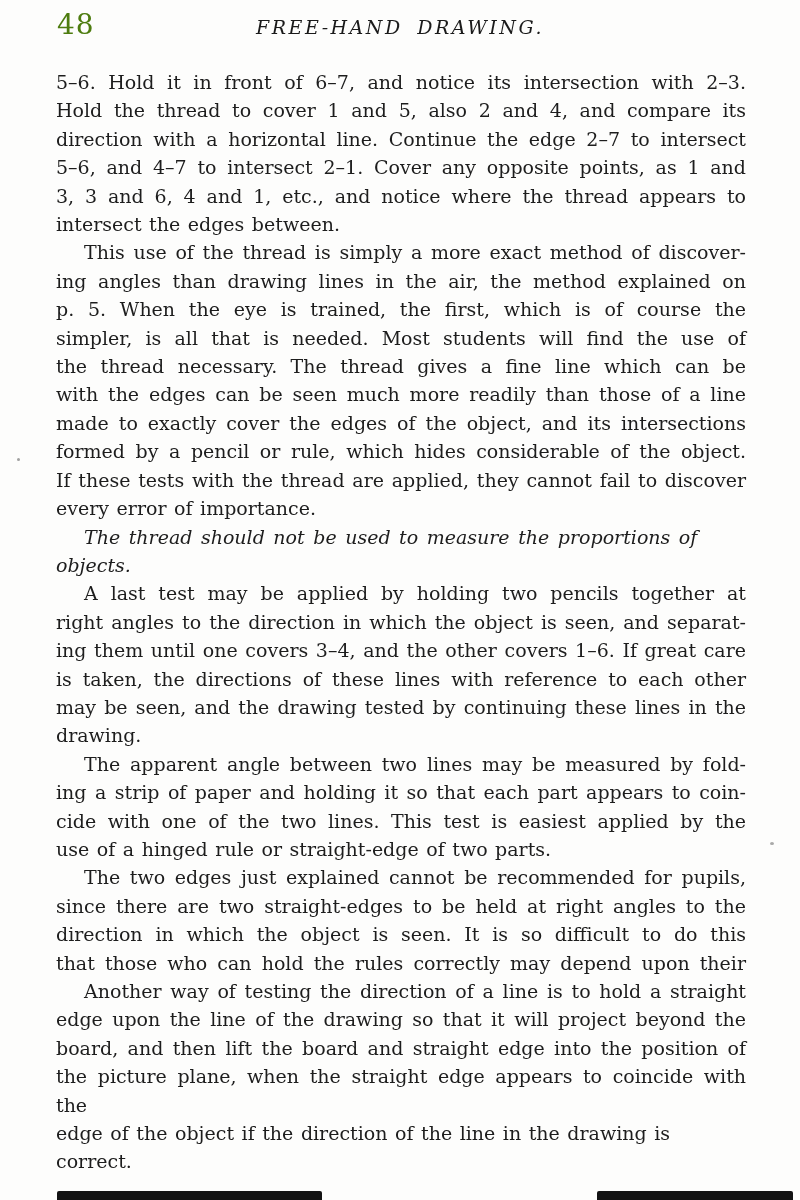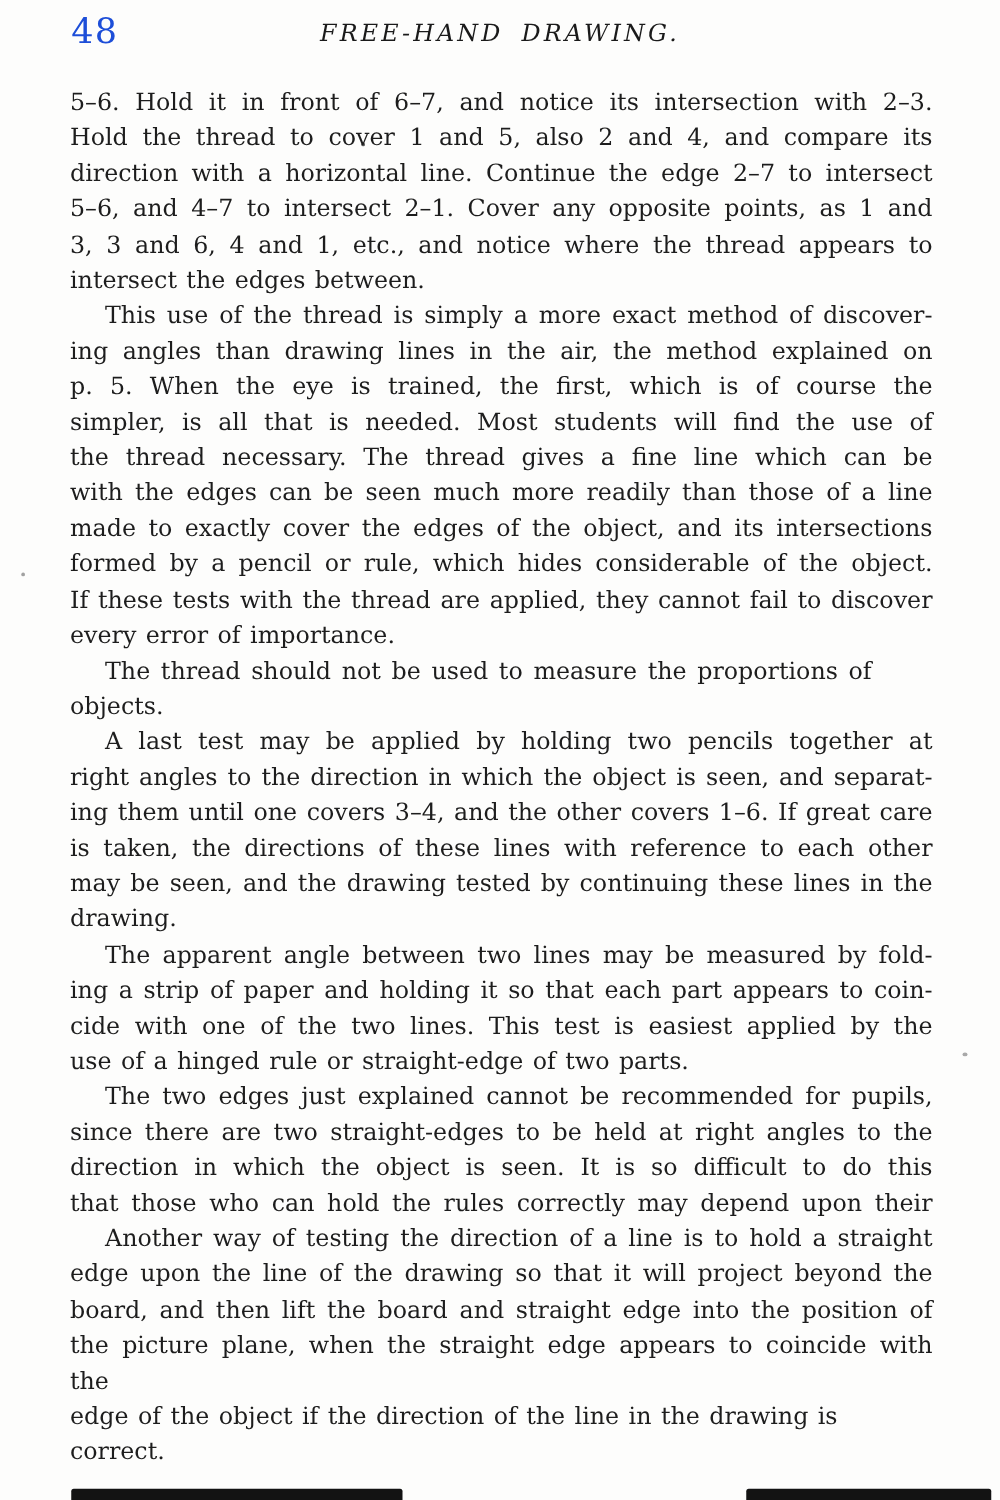--- a/index.html
+++ b/index.html
@@ -15,21 +15,21 @@
     overflow: hidden;
     font-family: "DejaVu Serif", "Liberation Serif", serif;
     color: #1d1d1d;
   }
   .page-number {
     position: absolute;
     left: 57px;
     top: 8px;
     font-size: 28px;
     letter-spacing: 1px;
-    color: #1d4ed8;
+    color: #4d7c0f;
   }
   .running-head {
     position: absolute;
     left: 0;
     right: 0;
     top: 16px;
     text-align: center;
     font-style: italic;
     font-size: 19px;
     letter-spacing: 2.5px;
@@ -49,20 +49,21 @@
     text-align: left;
     word-spacing: 1.5px;
     white-space: normal;
   }
   .line.just {
     text-align: justify;
     text-align-last: justify;
   }
   .line.indent { text-indent: 28px; }
   .paragraph.italic .line {
+    font-style: italic;
     word-spacing: 2.5px;
   }
   .speck {
     position: absolute;
     background: #555;
     border-radius: 50%;
   }
   .speck-header { left: 289px; top: 114px; width: 3px; height: 3px; }
   .speck-left-margin { left: 17px; top: 458px; width: 3px; height: 3px; opacity: .55; }
   .speck-right-margin { left: 770px; top: 842px; width: 4px; height: 3px; opacity: .5; }

